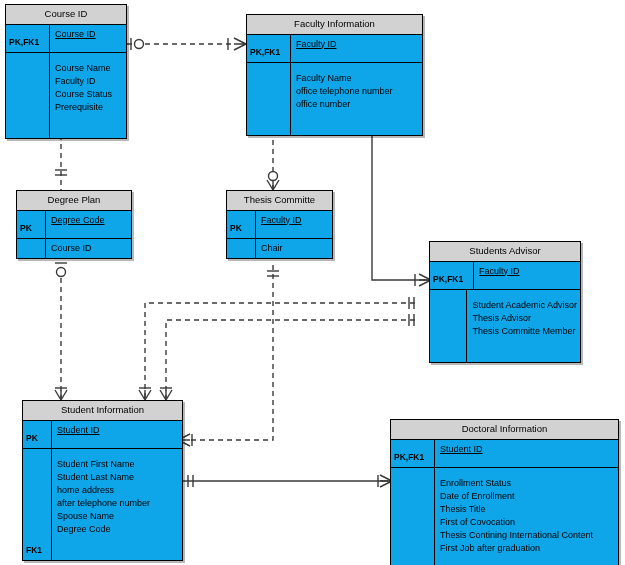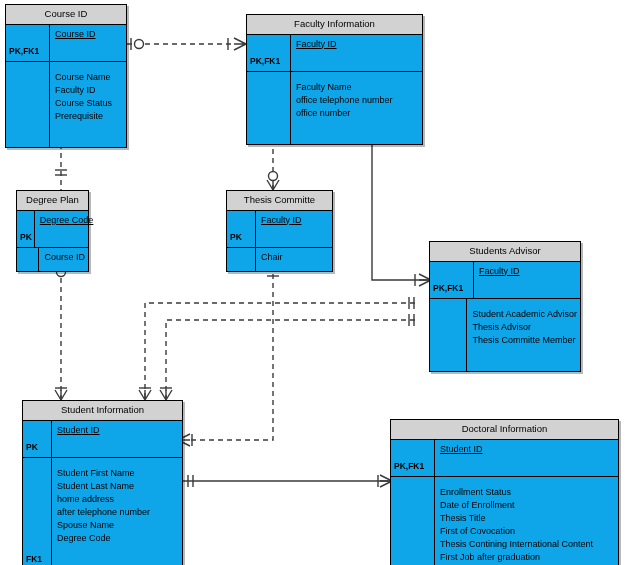--- a/index.html
+++ b/index.html
@@ -8,21 +8,21 @@
   #canvas{position:absolute;left:0;top:0;width:625px;height:565px;}
   svg.wires{position:absolute;left:0;top:0;width:625px;height:565px;pointer-events:none;}
 
   .entity{position:absolute;border:1px solid #000;background:#0ea5e9;box-sizing:border-box;
           box-shadow:2px 2px 0 rgba(0,0,0,0.28);}
   .ent-title{background:#d2d2d2;border-bottom:1px solid #000;text-align:center;
              font-size:9.5px;color:#000;line-height:1;padding:4px 2px 5px 2px;box-sizing:border-box;}
   .ent-sec{display:flex;border-bottom:1px solid #000;}
   .ent-sec:last-child{border-bottom:none;}
   .ent-keycol{border-right:1px solid #000;box-sizing:border-box;
-              font-size:8.5px;font-weight:bold;padding:20px 2px 3px 3px;
+              font-size:8.5px;font-weight:bold;padding:11px 2px 3px 3px;
               display:flex;flex-direction:column;justify-content:flex-end;}
   .ent-attrcol{flex:1;box-sizing:border-box;padding:3px 3px 3px 5px;font-size:9px;}
   .attr{line-height:13px;white-space:nowrap;}
   .attr.pk{text-decoration:underline;}
   .keyline{line-height:13px;white-space:nowrap;}
   .ent-sec.keyrow .ent-keycol{justify-content:flex-start;}
   .ent-sec.attrsrow .ent-attrcol{padding-top:9px;padding-bottom:24px;}
 </style>
 </head>
 <body>
@@ -149,21 +149,21 @@
         <div class="keyline"></div>
       </div>
       <div class="ent-attrcol">
         <div class="attr">Faculty Name</div>
         <div class="attr">office telephone number</div>
         <div class="attr">office number</div>
       </div>
     </div>
   </div>
 
-  <div class="entity" style="left:16px;top:190px;width:73px;">
+  <div class="entity" style="left:16px;top:190px;width:116px;">
     <div class="ent-title">Degree Plan</div>
     <div class="ent-sec keyrow">
       <div class="ent-keycol" style="width:29px;">
         <div class="keyline">PK</div>
       </div>
       <div class="ent-attrcol">
         <div class="attr pk">Degree Code</div>
       </div>
     </div>
     <div class="ent-sec">

